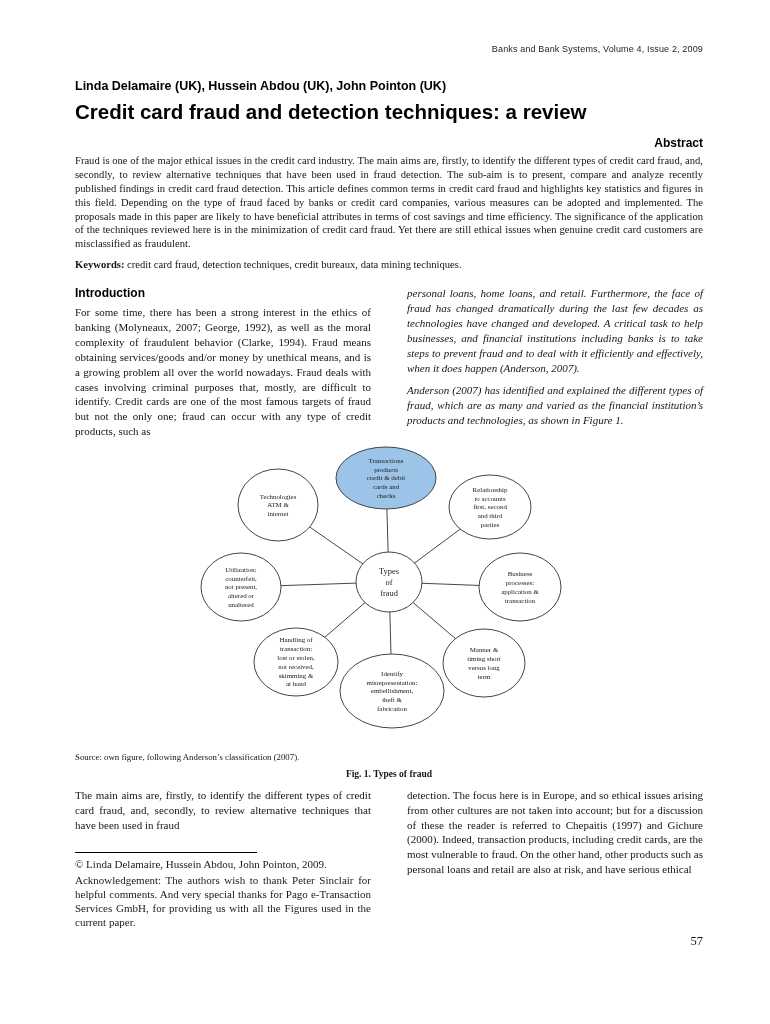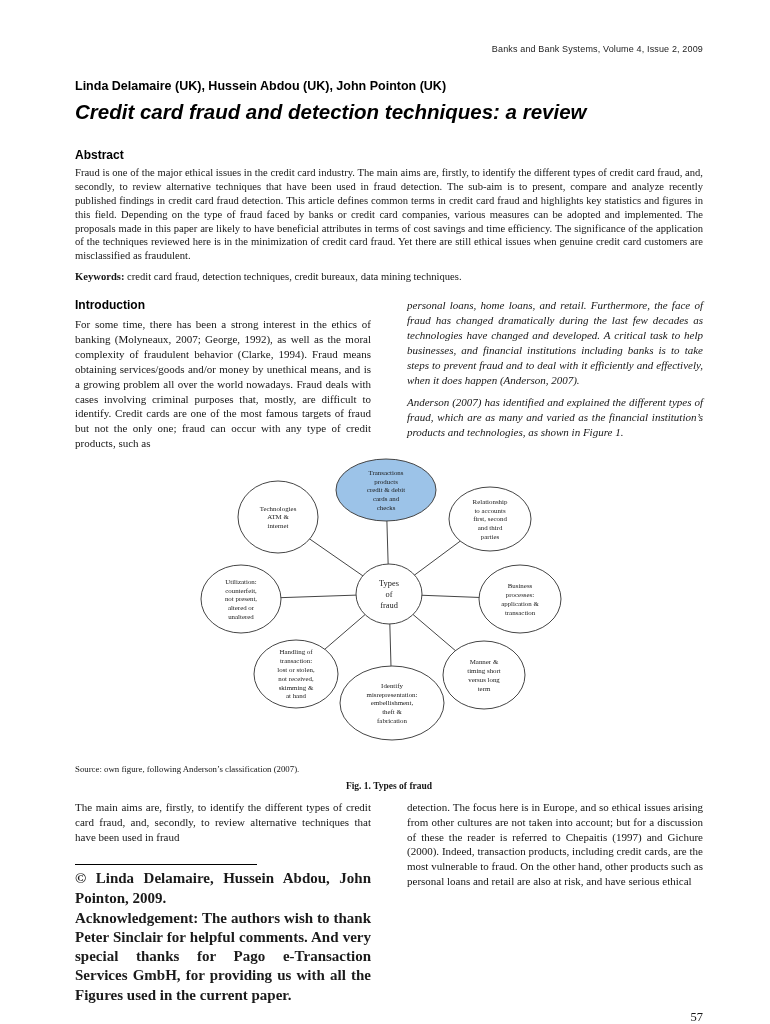--- a/index.html
+++ b/index.html
@@ -6,25 +6,25 @@
   html,body { width:770px; height:1024px; background:#ffffff; overflow:hidden; }
   body { font-family:"Liberation Serif", serif; color:#151515; }
   .page { width:770px; height:1024px; padding:44px 67px 12px 75px; }
 
   .journal-header { text-align:right; font-family:"Liberation Sans", sans-serif;
                     font-size:9px; color:#1d1d1d; letter-spacing:.15px; }
 
   .authors { margin-top:25px; font-family:"Liberation Sans", sans-serif;
              font-weight:bold; font-size:12.5px; color:#000; }
   .title   { margin-top:7px; font-family:"Liberation Sans", sans-serif;
-             font-weight:bold; font-size:20.5px; color:#000;font-style:italic; }
+             font-weight:bold; font-size:20.5px; color:#000; }
 
   .section-heading { font-family:"Liberation Sans", sans-serif; font-weight:bold;
                      font-size:12px; color:#000; }
-  .abstract-heading { margin-top:24px; }
+  .abstract-heading { margin-top:12px;text-align:right; }
   .abstract-body { margin-top:4px; font-size:10.6px; line-height:1.31; text-align:justify;font-family:Liberation Serif, serif; }
   .meta-block { margin-top:7px; }
   .meta-line { font-size:10.6px; line-height:1.25; }
   .meta-label { font-weight:bold; }
 
   .intro-heading { margin-top:15px; }
 
   .columns { display:flex; gap:36px; }
   .col { width:304px; }
   .body-text { font-size:11px; line-height:1.35; text-align:justify; }
@@ -32,21 +32,21 @@
   .p-gap { margin-top:8px; }
 
   .figure-wrap { margin-top:6px; margin-left:73px; width:482px;text-align:right; }
   svg text { font-family:"Liberation Serif", serif; fill:#1a1a1a; }
 
   .source-note { font-size:8.8px; margin-top:3px; }
   .fig-caption { text-align:center; font-size:9.5px; font-weight:bold; margin-top:7px; }
 
   .columns2 { margin-top:9px; }
   .footnote-divider { width:182px; border-top:1px solid #000; margin-top:20px; }
-  .footnote { font-size:15px; line-height:1.28; text-align:justify; margin-top:4px; color:#1b1b1b;font-weight:bold; }
+  .footnote { font-size:11px; line-height:1.28; text-align:justify; margin-top:4px; color:#1b1b1b; }
   .footnote p + p { margin-top:1px; }
 
   .page-number { text-align:right; font-size:12.5px; margin-top:5px; }
 </style>
 </head>
 <body>
 
 <div class="page">
 
   <div class="journal-header">Banks and Bank Systems, Volume 4, Issue 2, 2009</div>

